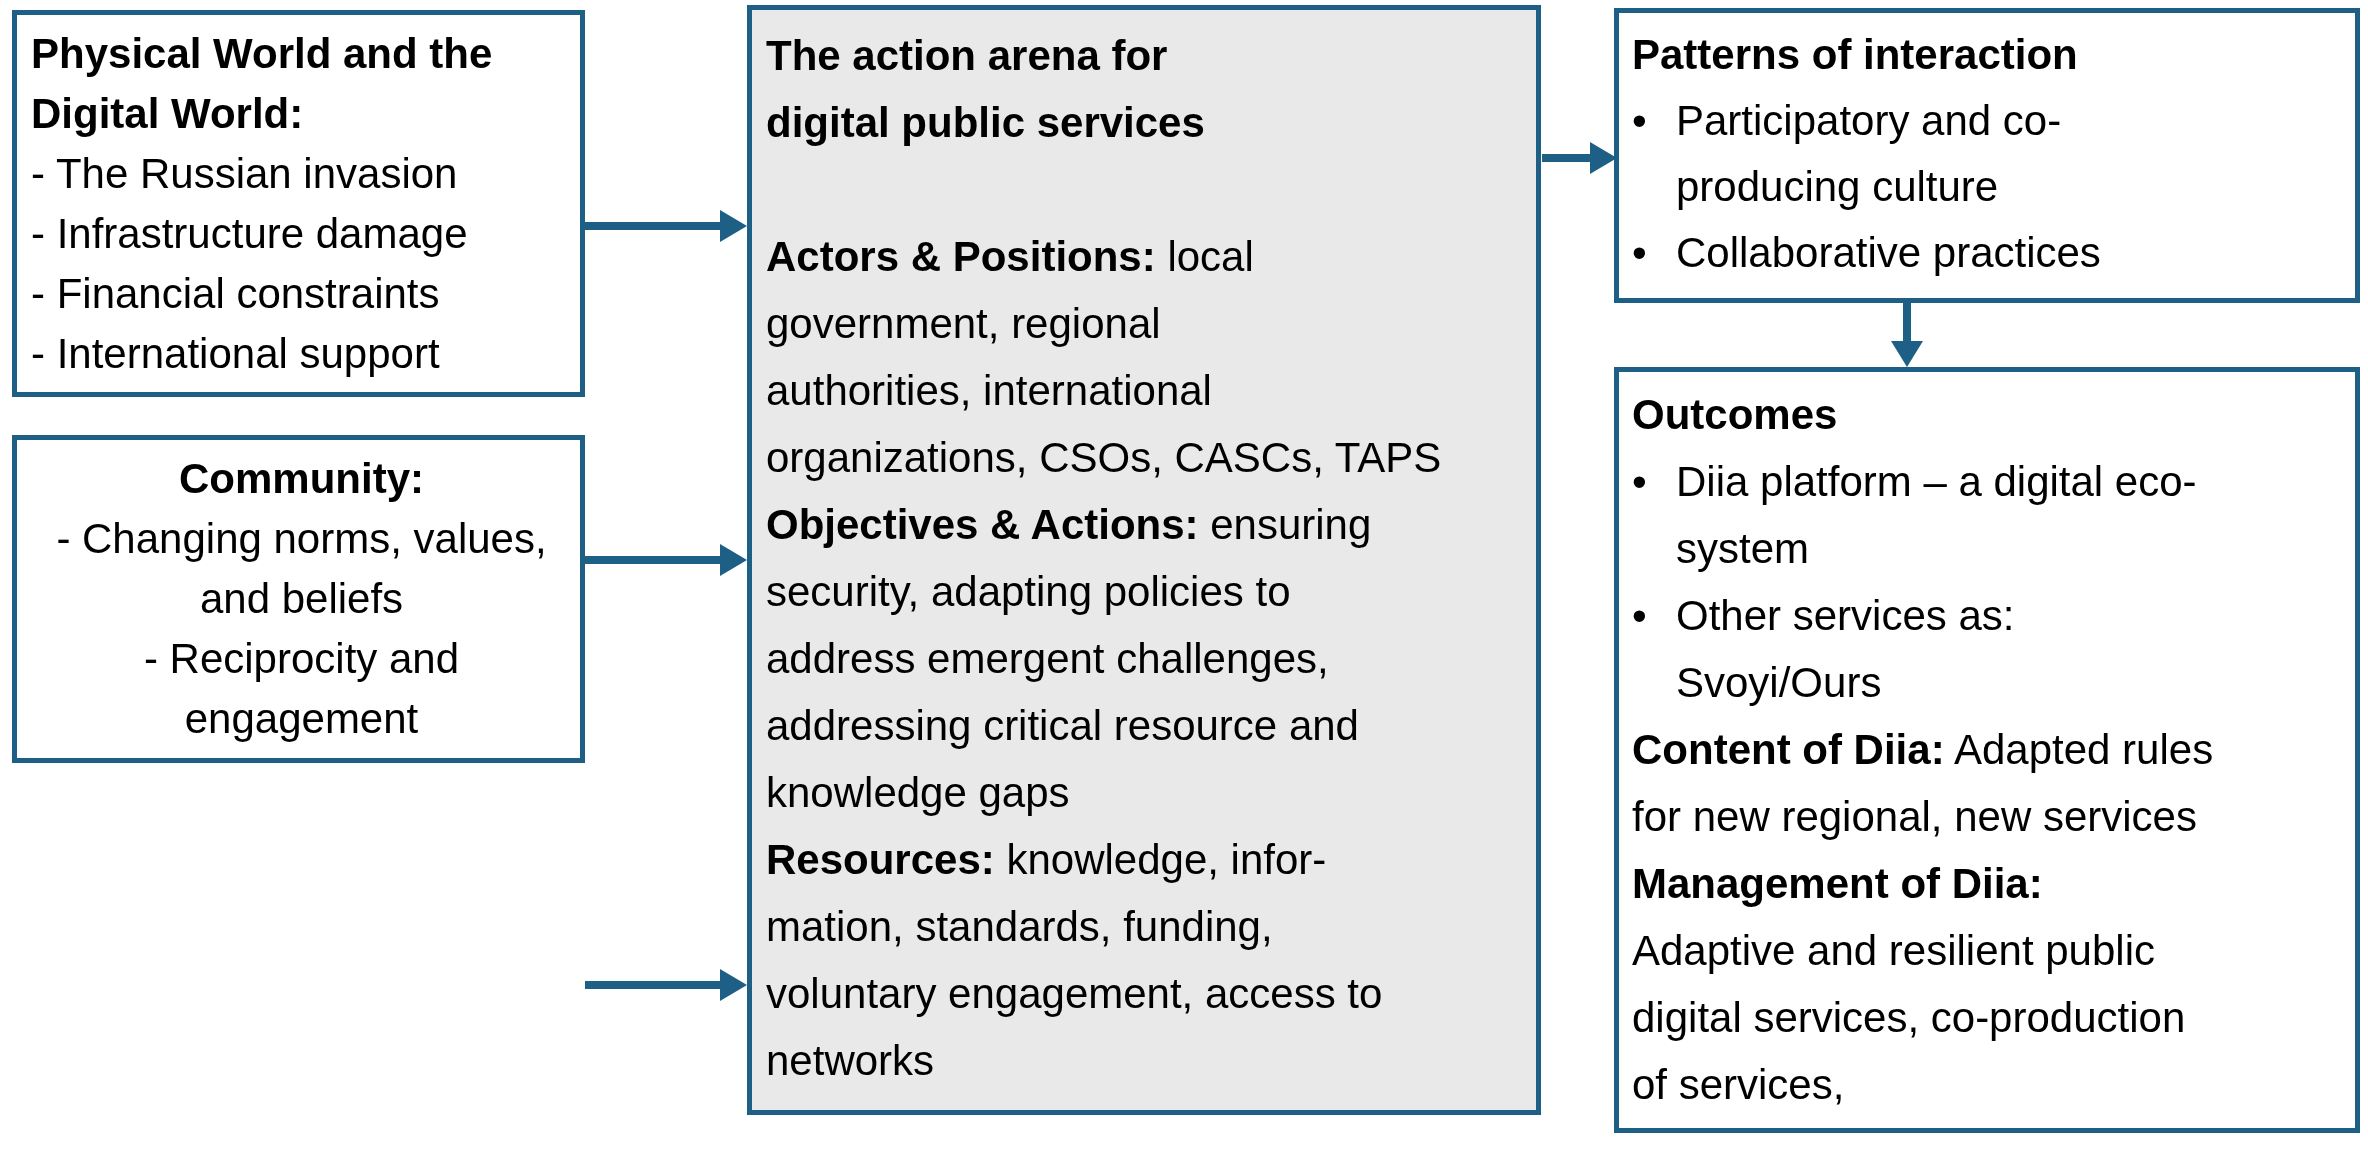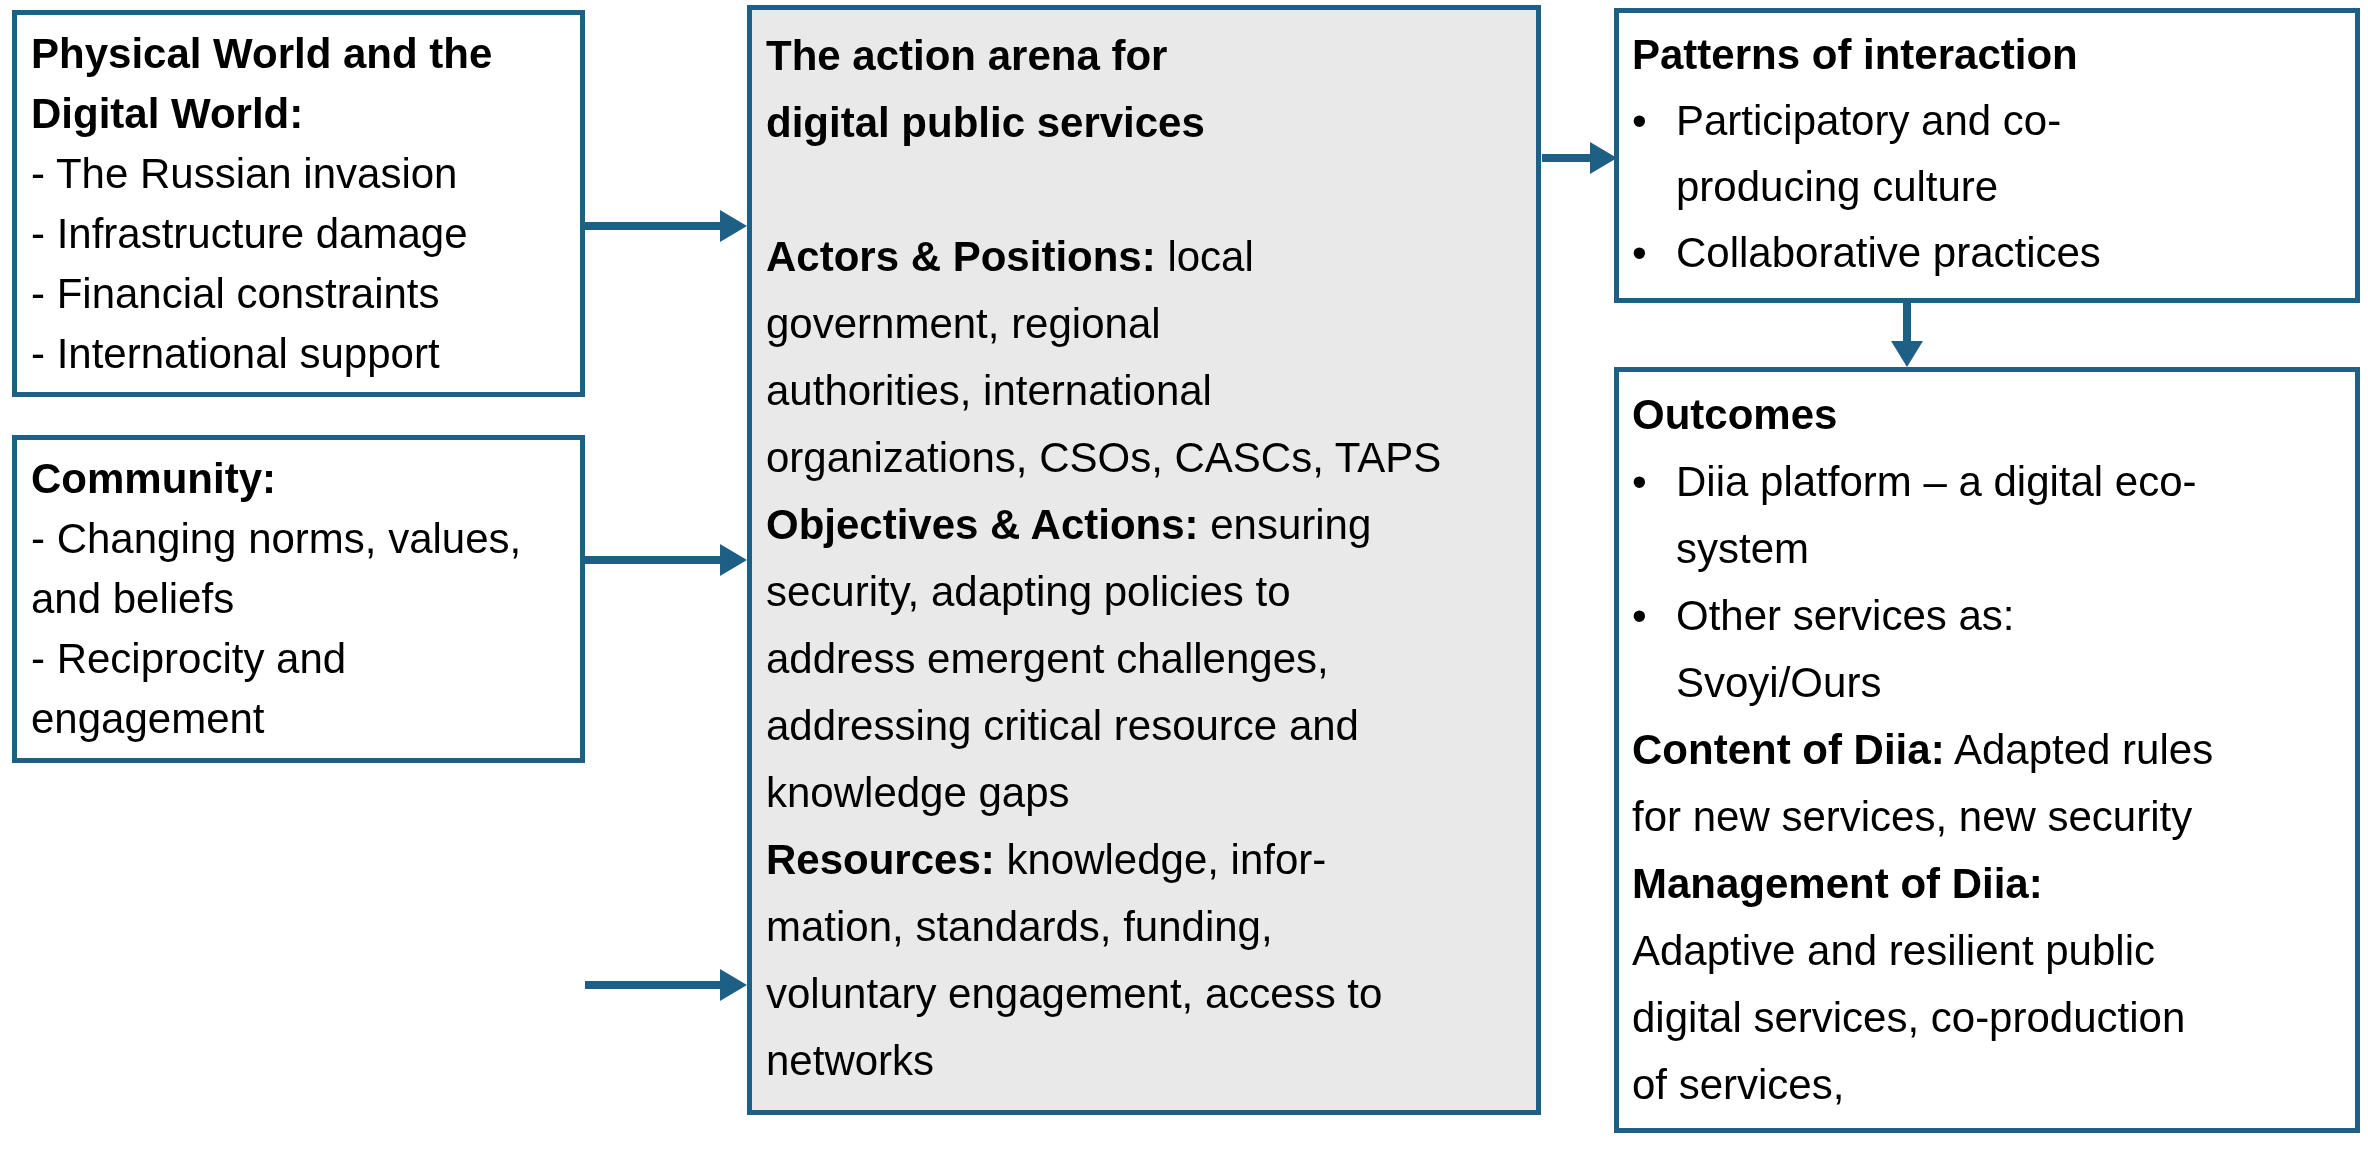--- a/index.html
+++ b/index.html
@@ -13,21 +13,21 @@
     color:var(--ink,#000);
     overflow:hidden;
   }
   .box{
     position:absolute;
     box-sizing:border-box;
     border:5px solid var(--line,#1e6085);
     background:var(--boxbg,#ffffff);
   }
   #box-physical  {left:12px;  top:10px;  width:573px; height:387px; line-height:60px; padding:9px 8px 16px 14px;}
-  #box-community {left:12px;  top:435px; width:573px; height:328px; line-height:60px; padding:9px 8px 0 14px;}
+  #box-community {left:12px;  top:435px; width:573px; height:328px; line-height:60px; padding:9px 8px 0 14px;text-align:center;}
   #box-rules     {left:12px;  top:813px; width:573px; height:330px; line-height:60px; padding:9px 8px 0 14px;}
   #box-arena     {left:747px; top:5px;   width:794px; height:1110px; background:var(--arenabg,#e9e9e9); line-height:67px; padding:12px 8px 0 14px;}
   #box-patterns  {left:1614px;top:8px;   width:746px; height:295px; line-height:66px; padding:9px 8px 0 13px;}
   #box-outcomes  {left:1614px;top:367px; width:746px; height:766px; line-height:67px; padding:9px 13px 0 13px;}
 
   .row{white-space:pre;}
   .row.indent{padding-left:44px;}
   .bullet-mark{display:inline-block;width:44px;}
   b{font-weight:bold;}
 
@@ -104,21 +104,21 @@
       <div class="row"><span class="bullet-mark">•</span><span>Collaborative practices</span></div>
     </div>
 
   <div class="box" id="box-outcomes">
       <div class="row"><b>Outcomes</b></div>
       <div class="row"><span class="bullet-mark">•</span><span>Diia platform – a digital eco-</span></div>
       <div class="row indent"><span>system</span></div>
       <div class="row"><span class="bullet-mark">•</span><span>Other services as:</span></div>
       <div class="row indent"><span>Svoyi/Ours</span></div>
       <div class="row"><b>Content of Diia:</b><span> Adapted rules</span></div>
-      <div class="row"><span>for new services, new security</span></div>
+      <div class="row"><span>for new regional, new services</span></div>
       <div class="row"><b>Management of Diia:</b></div>
       <div class="row"><span>Adaptive and resilient public</span></div>
       <div class="row"><span>digital services, co-production</span></div>
       <div class="row"><span>of services,</span></div>
     </div>
 
   <div class="arrow arrow-h" id="arrow-physical">
     <span class="shaft"></span>
     <span class="head"></span>
   </div>

